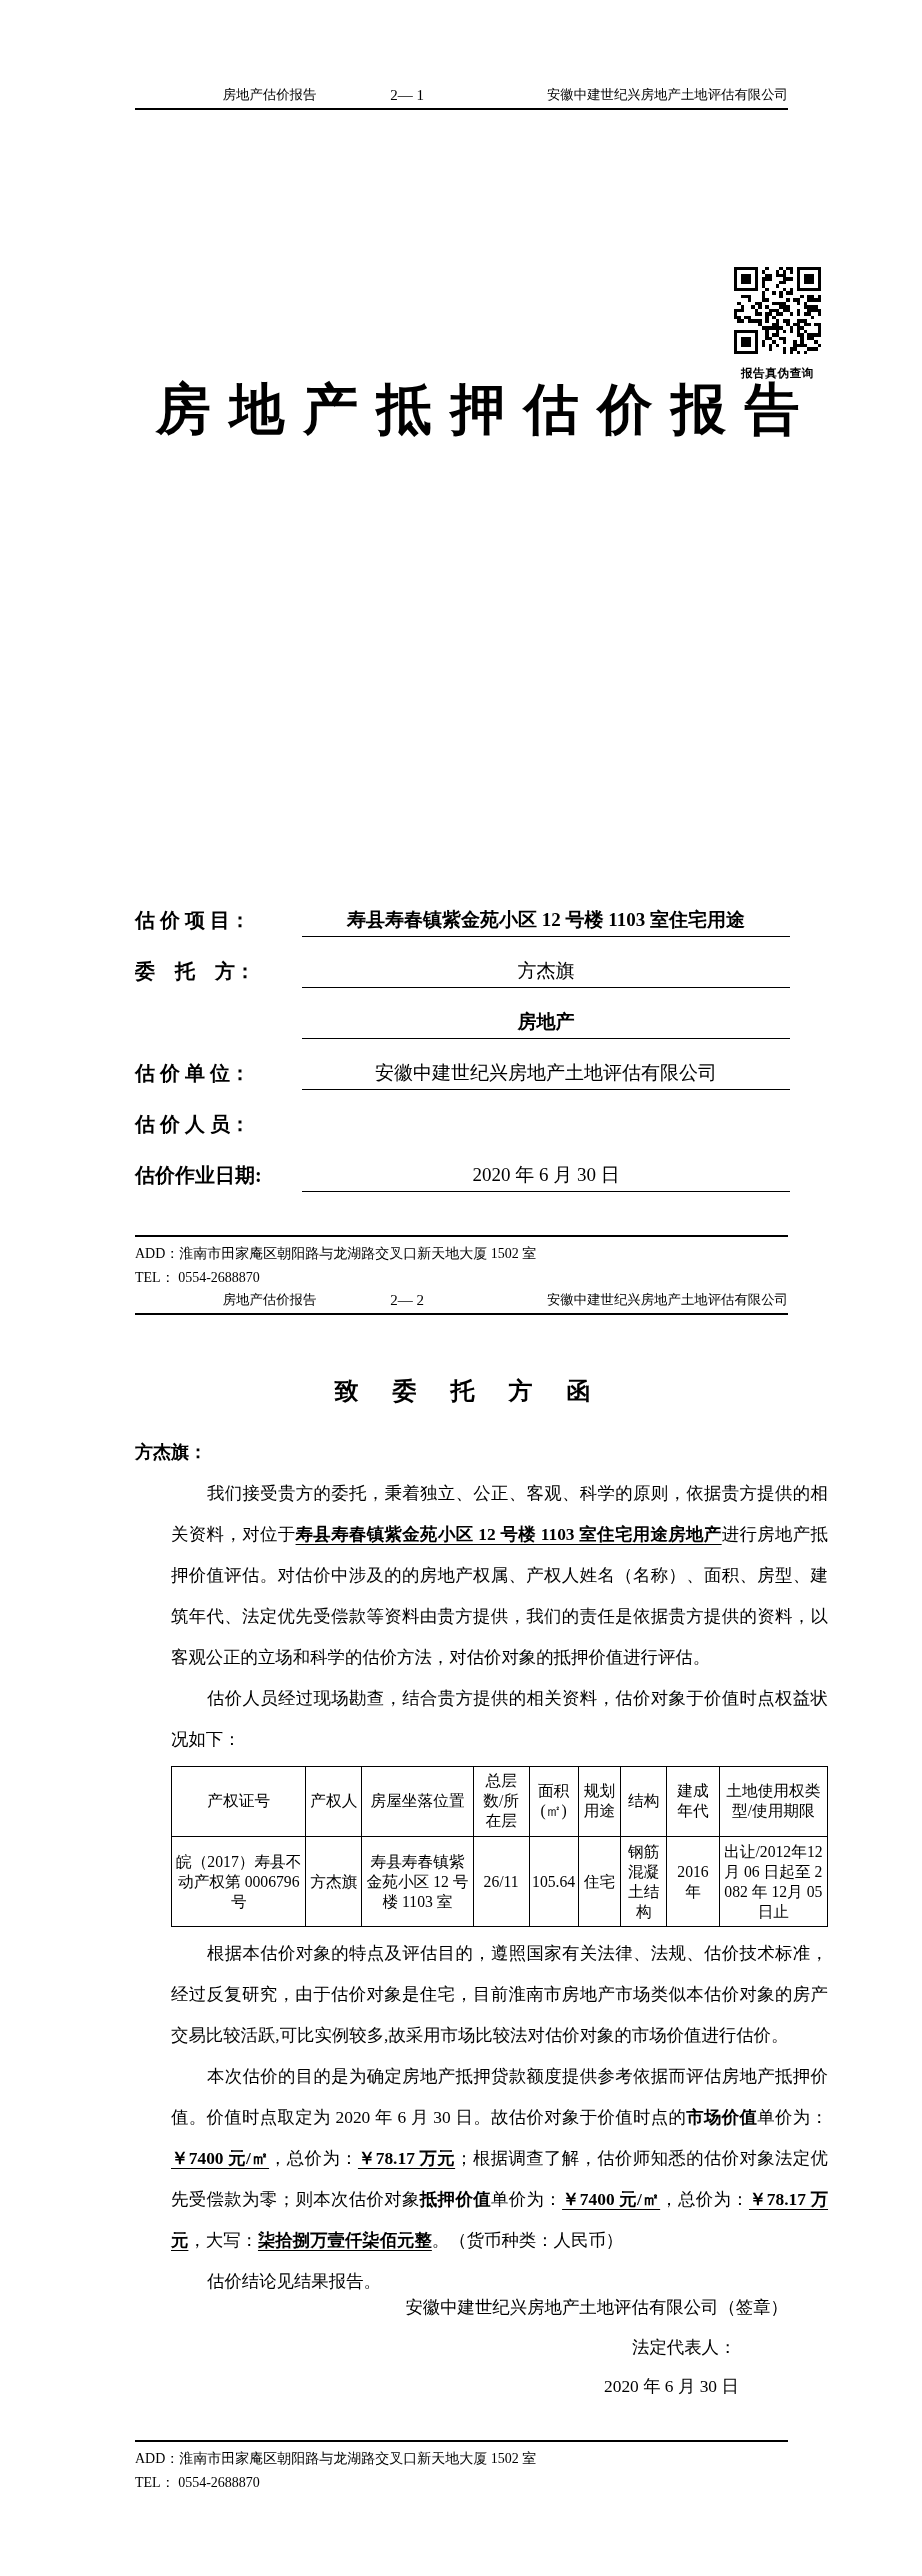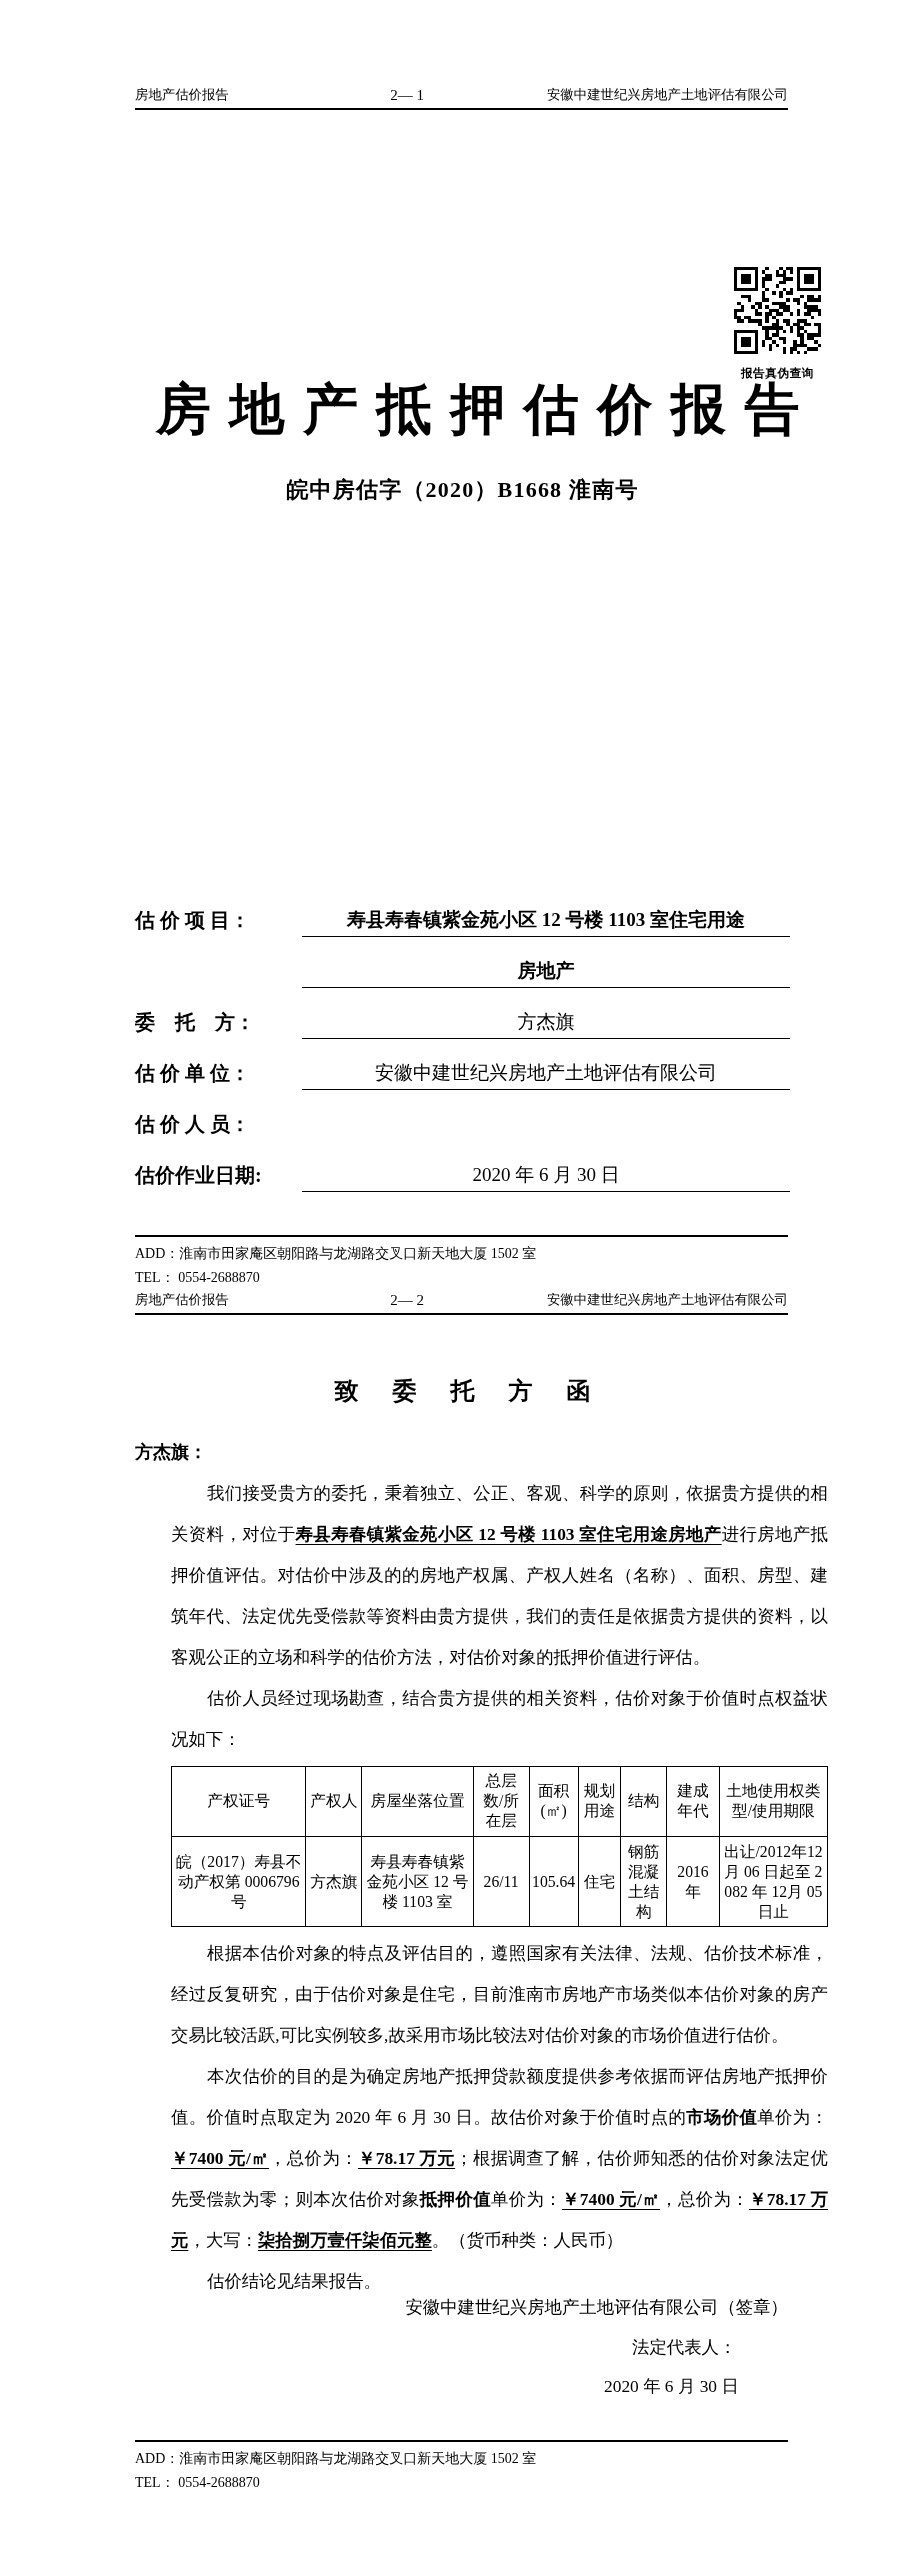--- a/index.html
+++ b/index.html
@@ -15,21 +15,21 @@
   .u{text-decoration:underline;text-decoration-thickness:1.2px;text-underline-offset:4.1px;}
 
   
   .runhead{
     position:absolute;left:135px;width:653px;
     display:flex;align-items:flex-end;
     font-size:13.4px;
     border-bottom:2.9px solid #000;
     padding-bottom:3.5px;
   }
-  .runhead .lft{flex:1;text-align:left;}
+  .runhead .lft{flex:1;text-align:right;}
   .runhead .ctr{flex:1;text-align:center;font-size:15px;}
   .runhead .rgt{flex:1.6;text-align:right;}
 
   
   .qrwrap{position:absolute;left:734px;top:267px;width:87px;text-align:center;}
   .qr{width:87px;height:87px;display:grid;grid-template-columns:repeat(25,1fr);grid-template-rows:repeat(25,1fr);}
   .qr i{display:block;}
   .qr i.on{background:#000;}
   .qr-caption{margin-top:12px;font-size:11.6px;font-weight:bold;letter-spacing:0.6px;}
 
@@ -730,33 +730,32 @@
         <i class="on"></i>
         <i></i>
         <i></i>
         <i></i>
         <i></i>
       </div>
     <div class="qr-caption">报告真伪查询</div>
   </div>
 
   <div class="doc-title">房地产抵押估价报告</div>
-  <div class="doc-number">皖中房估字（2020）B1668 淮南号</div>
 
   <div class="form">
     <div class="frow">
       <span class="flabel">估 价 项 目：</span>
       <span class="fvalue left bold u-none">寿县寿春镇紫金苑小区 12 号楼 1103 室住宅用途</span>
     </div>
-    <div class="frow fcont">
-      <span class="fvalue left bold">房地产</span>
-    </div>
     <div class="frow">
       <span class="flabel">委　托　方：</span>
       <span class="fvalue">方杰旗</span>
+    </div>
+    <div class="frow fcont">
+      <span class="fvalue left bold">房地产</span>
     </div>
     <div class="frow">
       <span class="flabel">估 价 单 位：</span>
       <span class="fvalue">安徽中建世纪兴房地产土地评估有限公司</span>
     </div>
     <div class="frow">
       <span class="flabel">估 价 人 员：</span>
     </div>
     <div class="frow">
       <span class="flabel">估价作业日期:</span>

